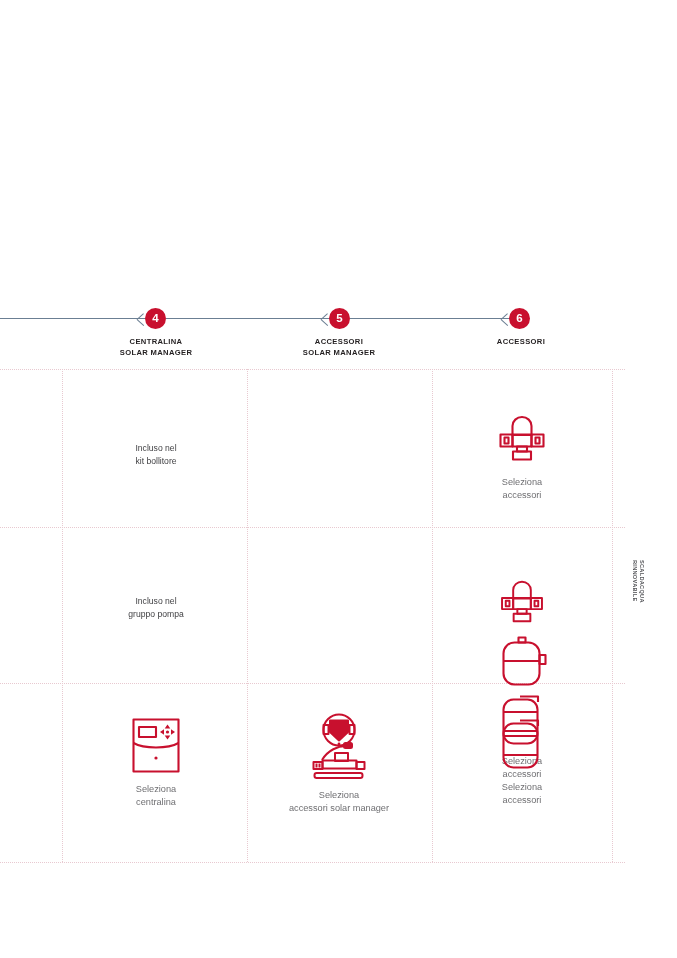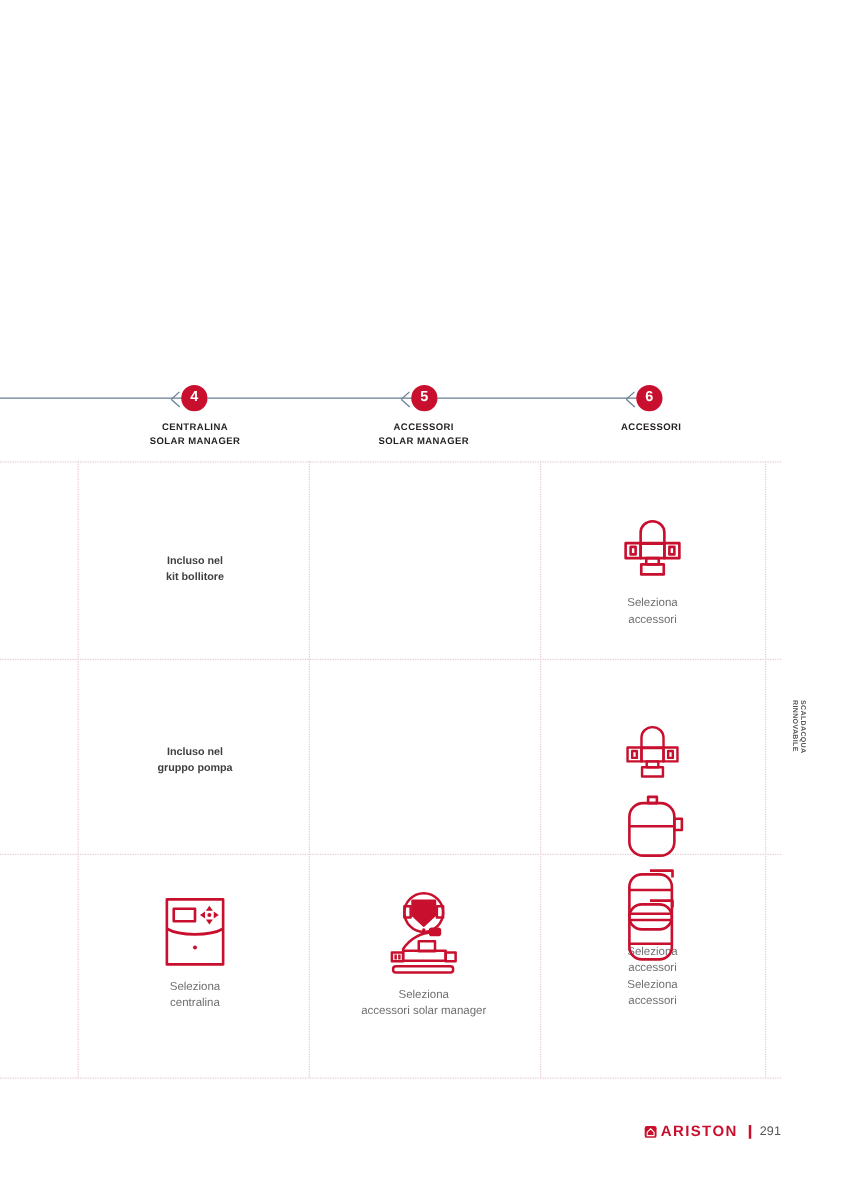--- a/index.html
+++ b/index.html
@@ -110,21 +110,21 @@
     border-left: 1px dotted #e8c9d0;
   }
 
   
   .cell {
     position: absolute;
     text-align: center;
   }
   .cell-note {
     font-size: 8.6px;
-    font-weight: bold;
+    font-weight: normal;
     color: #3f3f42;
     line-height: 13px;
     white-space: pre-line;
   }
   .cell-cap {
     font-size: 9.2px;
     color: #6f6f72;
     line-height: 12.6px;
     white-space: pre-line;
   }
@@ -332,23 +332,14 @@
         <line x1="9.5" y1="39" x2="43.5" y2="39"></line>
       </g>
     </svg>
     <div class="cell-cap" style="margin-top:9px;">Seleziona
 accessori</div>
   </div>
 
   <div class="sidetext">SCALDACQUA
 RINNOVABILE</div>
 
-  <div class="footer">
-    <svg class="brandmark" viewBox="0 0 22 22">
-      <rect x="1.5" y="1.5" width="19" height="19" rx="3.5" fill="#c8102e"></rect>
-      <path d="M11,6 L16.5,11.5 L16.5,17 L5.5,17 L5.5,11.5 Z" fill="none" stroke="#ffffff" stroke-width="1.7"></path>
-    </svg>
-    <span class="brandname">ARISTON</span>
-    <span class="footsep"></span>
-    <span class="pagenum">291</span>
-  </div>
 
 </div>
 
 </body></html>

